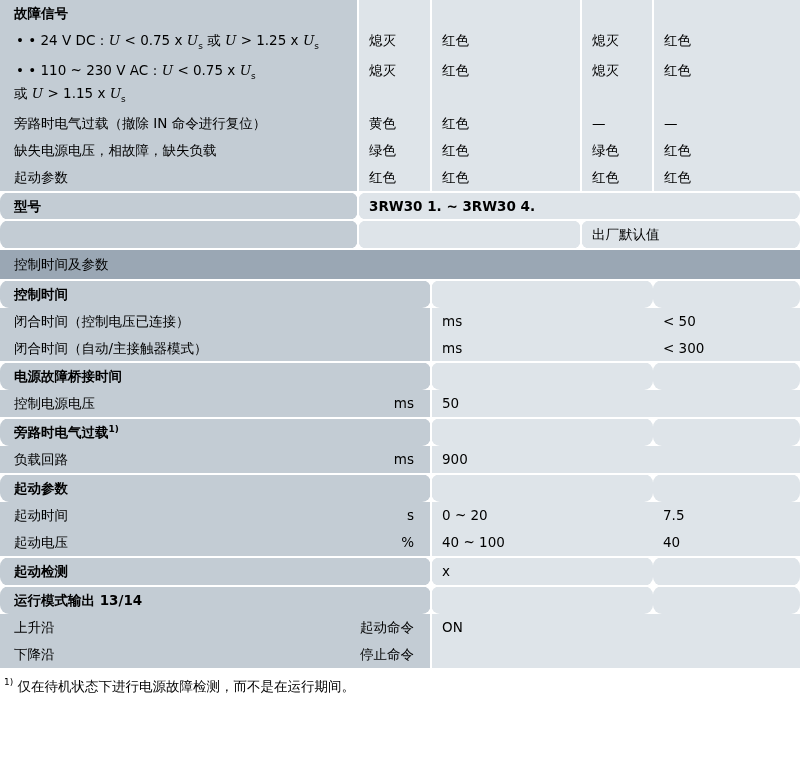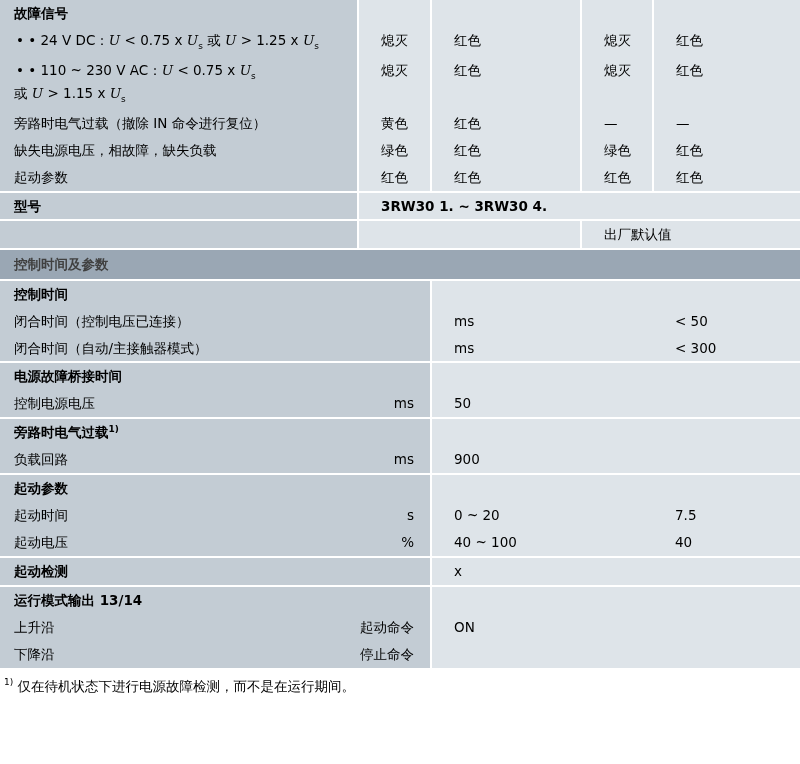--- a/index.html
+++ b/index.html
@@ -36,38 +36,38 @@
   col.c3 { width: 72px; }
   col.c4 { width: 147px; }
 
   .cell {
     padding: 3px 8px 3px 14px;
     line-height: 1.55;
     min-height: 14px;
     box-sizing: border-box;
   }
   .cell.narrow {
-    padding-left: 22px;
+    padding-left: 10px;
   }
   .bg-grey {
     background: #c3ccd4;
   }
   .bg-light {
     background: #dee4e9;
   }
   .bold { font-weight: bold; }
   .sep-left { border-left: 2px solid #ffffff; }
   .hdr-band {
     background: #9aa7b4;
-    color: #404040;
-    font-weight: bold;
+    color: #000000;
+    font-weight: normal;
     padding: 4px 8px 4px 14px;
     line-height: 1.5;
   }
-  .row-sep td { border-top: 2px solid #ffffff; }
+  .row-sep td { border-top: 2px solid #ffffff; border-radius: 9px; }
 
   .bullet {
     display: block;
     padding-left: 2px;
     white-space: nowrap;
   }
   .indentline {
     display: block;
     padding-right: 64px;
   }

